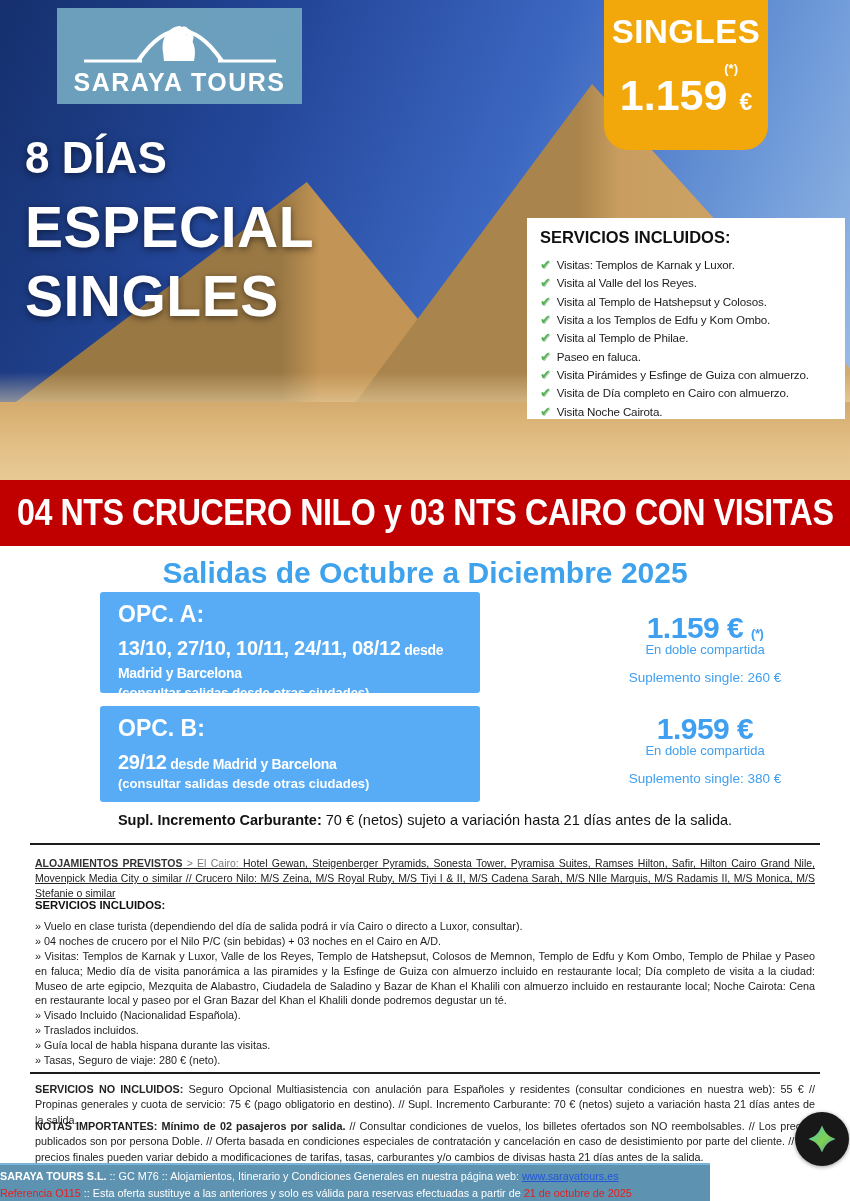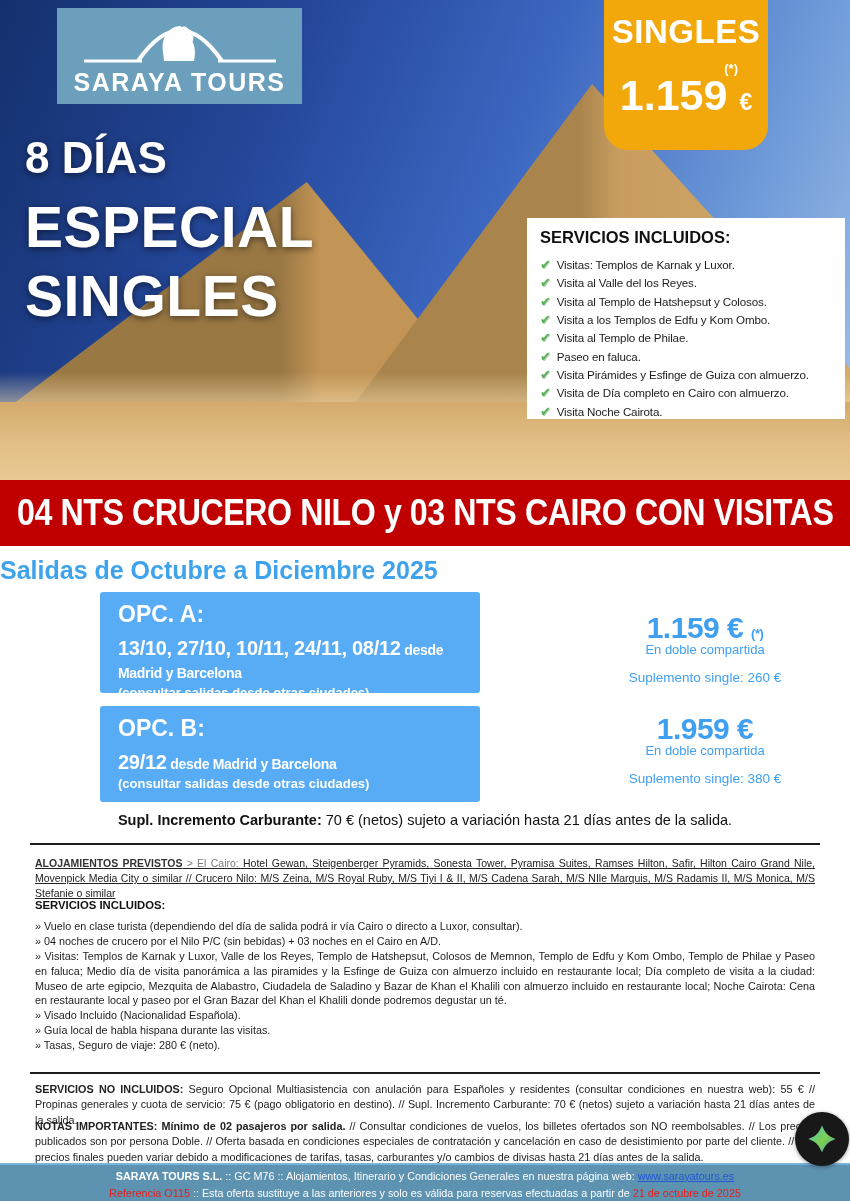--- a/index.html
+++ b/index.html
@@ -53,22 +53,22 @@
   .chk { display:flex; align-items:flex-start; font-size:11.6px; color:#1c1c1c;
     line-height:1.58; white-space:nowrap; letter-spacing:-.15px; }
   .chk .mark { color:#53b153; font-size:13px; font-weight:bold; margin-right:6px;
     line-height:1.35; text-shadow:1px 1px 0 rgba(40,110,40,.35); }
   
   .banner { position:absolute; left:0; top:480px; width:850px; height:66px;
     background:#c00000; display:flex; align-items:center; justify-content:center; }
   .banner-text { color:#fff; font-weight:bold; font-size:37px; white-space:nowrap;
     transform:scaleX(.87); letter-spacing:-.5px; }
   
-  .salidas { position:absolute; left:0; top:556px; width:850px; text-align:left;
-    color:#3ea2ec; font-weight:bold; font-size:25px; }
+  .salidas { position:absolute; left:0; top:556px; width:850px; text-align:center;
+    color:#3ea2ec; font-weight:bold; font-size:30px; }
   
   .opc { position:absolute; left:100px; width:380px; background:#58acf5; color:#fff;
     border-radius:3px; padding:9px 14px 8px 18px; }
   .opc-a { top:592px; height:101px; }
   .opc-b { top:706px; height:96px; }
   .opc-label { font-size:23px; font-weight:bold; margin-bottom:9px; }
   .opc-dates { font-size:20px; font-weight:bold; letter-spacing:-.3px; }
   .opc-from { font-size:14px; font-weight:bold; }
   .opc-note { font-size:13px; font-weight:bold; margin-top:2px; }
   
@@ -91,22 +91,22 @@
     font-size:10.8px; line-height:1.42; text-align:justify; }
   .aloja { top:856px; font-size:10.5px;text-decoration:underline; }
   .aloja .lbl { font-weight:bold; color:#333; }
   .aloja .loc { color:#7a7a7a; }
   .svc-title2 { position:absolute; left:35px; top:899px; font-size:11.3px; font-weight:bold; color:#111; }
   .svc-list { position:absolute; left:35px; top:919px; width:780px; }
   .svc-list p { font-size:10.8px; line-height:1.38; color:#1d1d1d; text-align:justify; }
   .noincl { top:1082px; }
   .notas { top:1119px; }
   
-  .footer { position:absolute; left:0; top:1163px; width:850px; height:38px;
-    background:#5d92b0; border-top:2px solid #79b4d8; color:#fff; text-align:center;
+  .footer { position:absolute; left:0; top:1163px; width:710px; height:38px;
+    background:#5d92b0; border-top:2px solid #79b4d8; color:#fff; text-align:left;
     font-size:10.8px; line-height:1.55; padding-top:3px; }
   .footer .link { color:#2356d8; text-decoration:underline; cursor:pointer; }
   .footer .red { color:#e42020; font-weight:normal; }
   
   .fab { position:absolute; left:795px; top:1112px; width:54px; height:54px;
     border-radius:50%; background:#181818; display:flex; align-items:center;
     justify-content:center; box-shadow:0 1px 4px rgba(0,0,0,.4); cursor:pointer; }
 </style>
 </head>
 <body>
@@ -222,20 +222,21 @@
   <p class="fine aloja">
     <span class="lbl">ALOJAMIENTOS PREVISTOS</span><span class="loc"> &gt; El Cairo: </span><span>Hotel Gewan, Steigenberger Pyramids, Sonesta Tower, Pyramisa Suites, Ramses Hilton, Safir, Hilton Cairo Grand Nile, Movenpick Media City o similar // Crucero Nilo: M/S Zeina, M/S Royal Ruby, M/S Tiyi I &amp; II, M/S Cadena Sarah, M/S NIle Marquis, M/S Radamis II, M/S Monica, M/S Stefanie o similar</span>
   </p>
 
   <div class="svc-title2">SERVICIOS INCLUIDOS:</div>
   <div class="svc-list">
     <p>» Vuelo en clase turista (dependiendo del día de salida podrá ir vía Cairo o directo a Luxor, consultar).</p>
     <p>» 04 noches de crucero por el Nilo P/C (sin bebidas) + 03 noches en el Cairo en A/D.</p>
     <p>» Visitas: Templos de Karnak y Luxor, Valle de los Reyes, Templo de Hatshepsut, Colosos de Memnon, Templo de Edfu y Kom Ombo, Templo de Philae y Paseo en faluca; Medio día de visita panorámica a las piramides y la Esfinge de Guiza con almuerzo incluido en restaurante local; Día completo de visita a la ciudad: Museo de arte egipcio, Mezquita de Alabastro, Ciudadela de Saladino y Bazar de Khan el Khalili con almuerzo incluido en restaurante local; Noche Cairota: Cena en restaurante local y paseo por el Gran Bazar del Khan el Khalili donde podremos degustar un té.</p>
     <p>» Visado Incluido (Nacionalidad Española).</p>
+    <p>» Traslados incluidos.</p>
     <p>» Guía local de habla hispana durante las visitas.</p>
     <p>» Tasas, Seguro de viaje: 280 € (neto).</p>
   </div>
 
   <div class="hr hr-2"></div>
 
   <p class="fine noincl">
     <span class="b">SERVICIOS NO INCLUIDOS:</span><span> Seguro Opcional Multiasistencia con anulación para Españoles y residentes (consultar condiciones en nuestra web): 55 €  // Propinas generales y cuota de servicio: 75 € (pago obligatorio en destino). // Supl. Incremento Carburante: 70 € (netos) sujeto a variación hasta 21 días antes de la salida.</span>
   </p>
 

